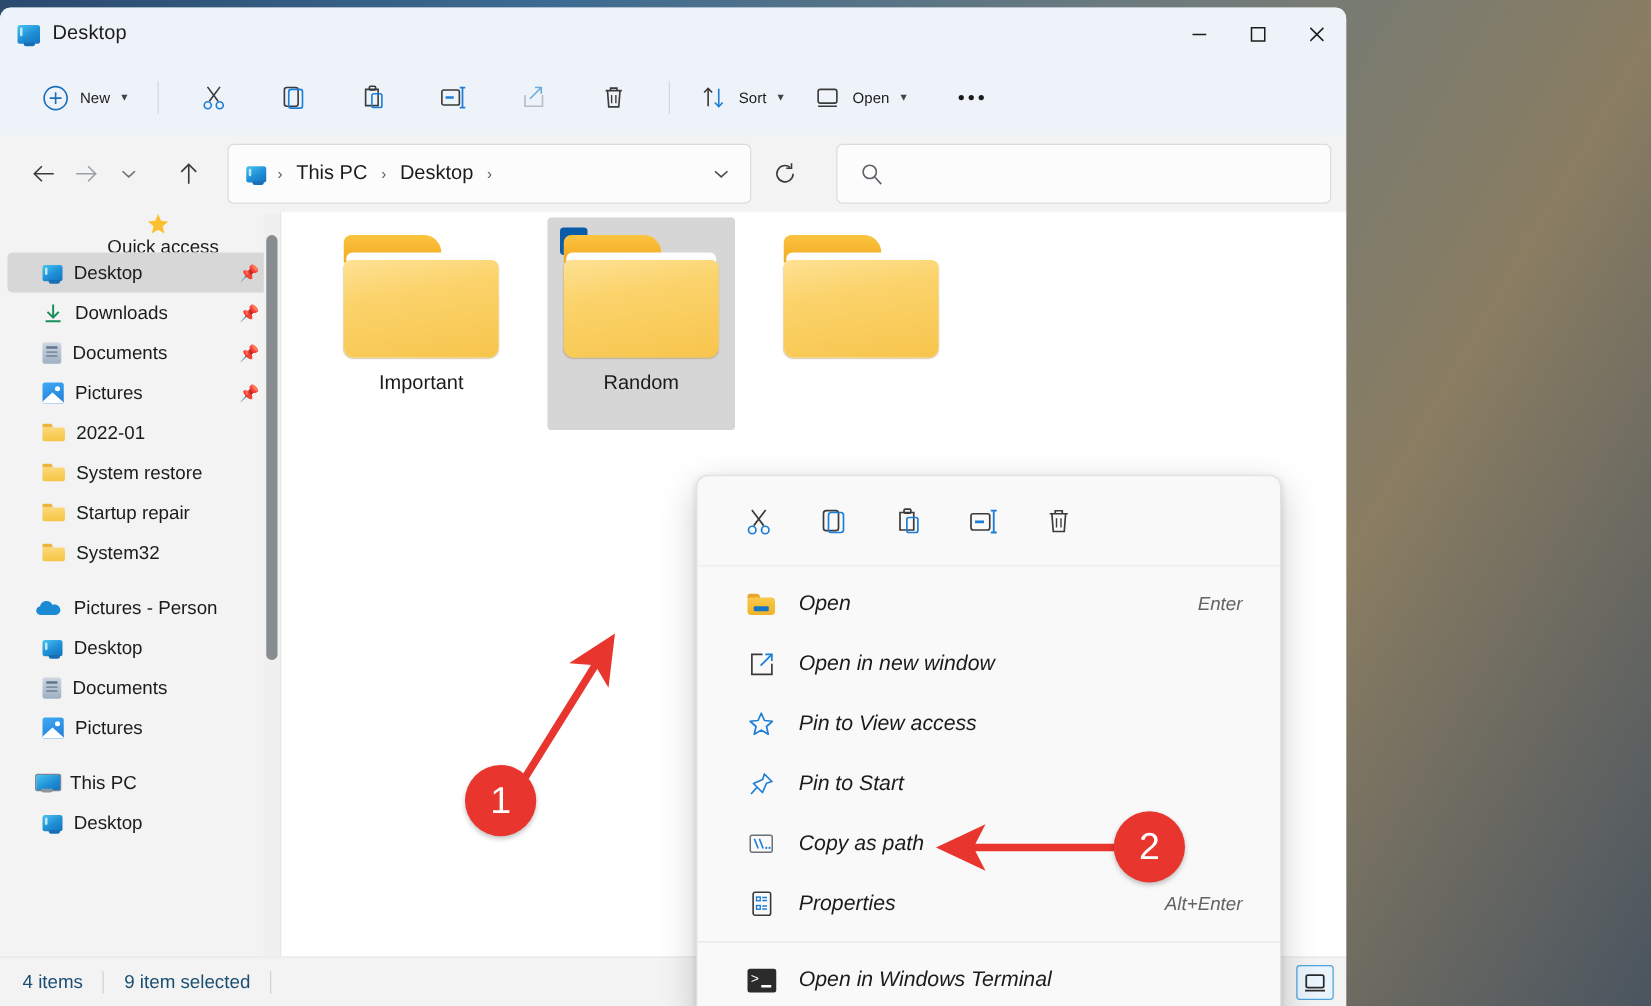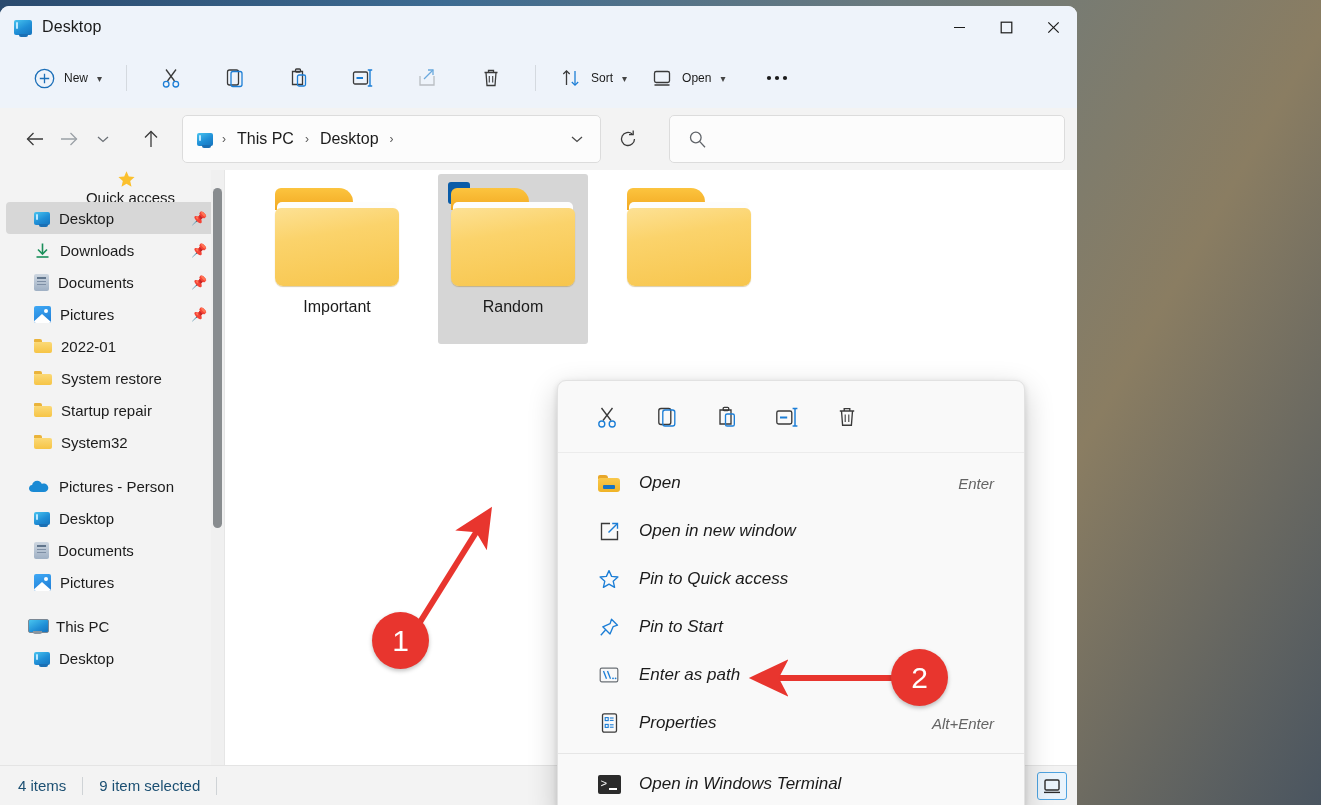--- a/index.html
+++ b/index.html
@@ -985,21 +985,21 @@
           <span class="ci-label">Open in new window</span>
           <span class="ci-short"></span>
         </div>
 
         <div class="ctx-item">
           <span class="ci-icon">
             <svg width="22" height="21" viewBox="0 0 22 21">
               <path d="M11 1.6 L13.6 7.4 L19.9 8 L15.2 12.2 L16.6 18.4 L11 15.1 L5.4 18.4 L6.8 12.2 L2.1 8 L8.4 7.4 Z" fill="none" stroke="#1c7ed6" stroke-width="1.35" stroke-linejoin="round"></path>
             </svg>
           </span>
-          <span class="ci-label">Pin to Quick access</span>
+          <span class="ci-label">Pin to View access</span>
           <span class="ci-short"></span>
         </div>
 
         <div class="ctx-item">
           <span class="ci-icon">
             <svg width="22" height="21" viewBox="0 0 22 21">
               <path d="M13.5 2.2 L19.5 8.2 L15.2 9.6 L12 17 L4.8 9.8 L12.1 6.6 Z" fill="none" stroke="#1c7ed6" stroke-width="1.35" stroke-linejoin="round"></path>
               <line x1="7.5" y1="13" x2="2.8" y2="18.2" stroke="#1c7ed6" stroke-width="1.35"></line>
             </svg>
           </span>
@@ -1010,21 +1010,21 @@
         <div class="ctx-item">
           <span class="ci-icon">
             <svg width="22" height="20" viewBox="0 0 22 20">
               <rect x="2.2" y="3.2" width="17.6" height="13.6" rx="1.6" fill="none" stroke="#6b7076" stroke-width="1.2"></rect>
               <line x1="5.5" y1="6" x2="8.5" y2="13.8" stroke="#1c7ed6" stroke-width="1.3"></line>
               <line x1="9.5" y1="6" x2="12.5" y2="13.8" stroke="#1c7ed6" stroke-width="1.3"></line>
               <circle cx="15" cy="13.3" r="0.9" fill="#1c7ed6"></circle>
               <circle cx="17.6" cy="13.3" r="0.9" fill="#1c7ed6"></circle>
             </svg>
           </span>
-          <span class="ci-label">Enter as path</span>
+          <span class="ci-label">Copy as path</span>
           <span class="ci-short"></span>
         </div>
 
         <div class="ctx-item">
           <span class="ci-icon">
             <svg width="19" height="22" viewBox="0 0 19 22">
               <rect x="2.5" y="1.8" width="14" height="18.4" rx="1.6" fill="none" stroke="#3a3a3a" stroke-width="1.3"></rect>
               <rect x="5.2" y="5.6" width="3" height="3" fill="none" stroke="#1c7ed6" stroke-width="1.1"></rect>
               <line x1="9.8" y1="6" x2="13.6" y2="6" stroke="#1c7ed6" stroke-width="1.1"></line>
               <line x1="9.8" y1="8.4" x2="13.6" y2="8.4" stroke="#1c7ed6" stroke-width="1.1"></line>

